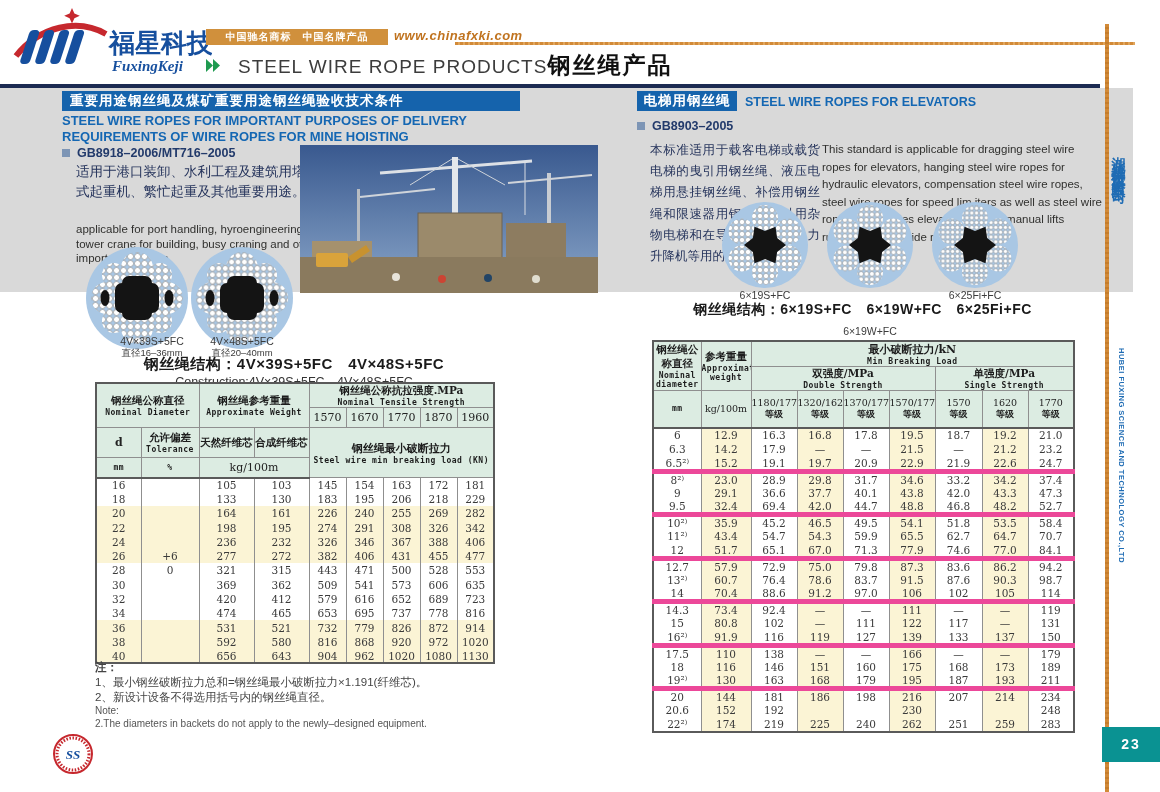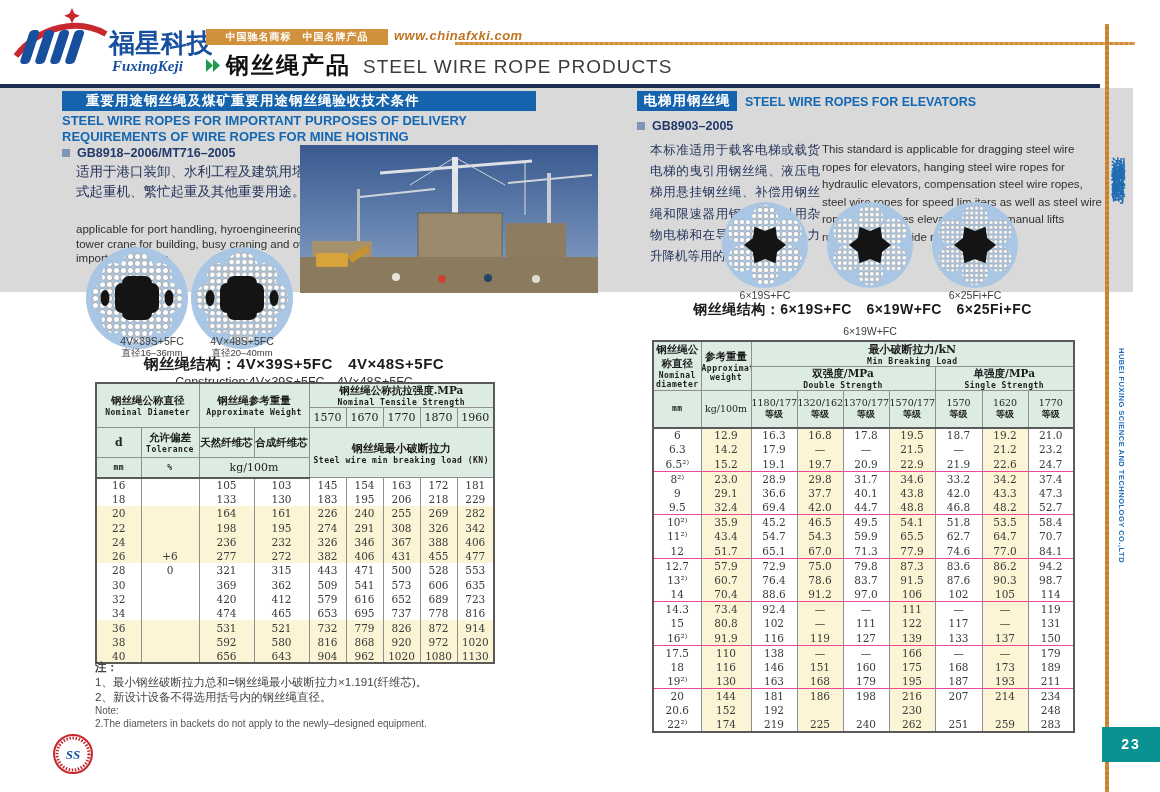--- a/index.html
+++ b/index.html
@@ -14,21 +14,21 @@
   #orange-hline{left:455px;top:42px;width:680px;height:3px;
                 background:repeating-linear-gradient(90deg,#d28a38 0 3px,#e0a55c 3px 5px);}
   #title-row{left:206px;top:50px;display:flex;align-items:baseline;}
   #title-cn{font-size:23px;font-weight:bold;color:#111;letter-spacing:2px;}
   #title-en{font-size:19px;color:#3c3c3c;letter-spacing:1px;margin-left:12px;}
   #navy-line{left:0;top:84px;width:1100px;height:4px;background:#1c2b52;}
   #gray-band{left:0;top:88px;width:1133px;height:204px;background:#d9d9d9;}
 
   
   .blue-bar{background:#1563ac;color:#fff;font-weight:bold;height:20px;line-height:20px;}
-  #lt-titlebar{left:62px;top:91px;width:450px;padding-left:24px;font-size:13.5px;letter-spacing:1px;}
+  #lt-titlebar{left:62px;top:91px;width:450px;padding-left:8px;font-size:13.5px;letter-spacing:1px;}
   #lt-sub{left:62px;top:113px;font-size:13px;font-weight:bold;color:#1467b3;line-height:16px;}
   .gb-line{display:flex;align-items:center;font-size:12.5px;font-weight:bold;color:#223a6b;}
   .gb-sq{width:8px;height:8px;background:#7d95b5;margin-right:7px;}
   #lt-gb{left:62px;top:146px;}
   #lt-desc-cn{left:76px;top:162px;width:240px;font-size:13.5px;color:#26345c;line-height:19.5px;}
   #lt-desc-en{left:76px;top:222px;width:244px;font-size:11.5px;color:#30302e;line-height:14.5px;}
   #photo{left:300px;top:145px;}
 
   .rope-label{text-align:center;color:#3b3b3b;}
   .rope-label .l1{font-size:10.5px;}
@@ -64,21 +64,21 @@
 
   #right-table{left:652px;top:340px;width:421px;border:2px solid #5a5a5a;}
   #right-table th{background:#dcece2;border:1px solid #8f8f8f;font-weight:normal;}
   #right-table tr.r1{height:24px;} #right-table tr.r2{height:23px;} #right-table tr.r3{height:37px;}
   #right-table .g1{font-size:9.5px;color:#222;font-family:"DejaVu Serif",serif;}
   #right-table .g2{font-size:9px;font-weight:bold;}
   #right-table tbody td{border-left:1px solid #8f8f8f;border-right:1px solid #8f8f8f;
                         font-size:10.5px;color:#3a3a3a;}
   #right-table tbody tr{height:14.5px;}
   #right-table tbody td.cream{background:#fbf4d5;}
-  #right-table tbody tr.gs td{border-top:1px solid #ec4899;}
+  #right-table tbody tr.gs td{border-top:5px solid #ec4899;}
   #right-table thead tr.r3 th{border-bottom:2px solid #5a5a5a;}
 
   
   #rt-titlebar{left:637px;top:91px;width:100px;text-align:center;font-size:13.5px;letter-spacing:1px;}
   #rt-title-en{left:745px;top:95px;font-size:12.5px;font-weight:bold;color:#1467b3;}
   #rt-gb{left:637px;top:119px;}
   #rt-desc-cn{left:650px;top:140px;width:170px;font-size:12.5px;color:#26345c;line-height:21.2px;text-align:justify;}
   #rt-desc-en{left:822px;top:141px;width:280px;font-size:11.5px;color:#30302e;line-height:17.6px;}
   #rope3-label{left:721px;top:289px;width:88px;}
   #rope4-label{left:826px;top:289px;width:88px;margin-top:36px;}
@@ -119,22 +119,22 @@
 
   <div class="abs" id="top-strip">中国驰名商标　中国名牌产品</div>
   <div class="abs" id="website">www.chinafxki.com</div>
   <div class="abs" id="orange-hline"></div>
 
   <div class="abs" id="title-row">
     <svg width="14" height="17" style="margin-right:6px;align-self:center">
       <polygon points="0,2 7,8.5 0,15" fill="#1f9a50"></polygon>
       <polygon points="7,2 14,8.5 7,15" fill="#1f9a50"></polygon>
     </svg>
+    <span id="title-en">STEEL WIRE ROPE PRODUCTS</span>
     <span id="title-cn">钢丝绳产品</span>
-    <span id="title-en">STEEL WIRE ROPE PRODUCTS</span>
   </div>
 
   <div class="abs" id="navy-line"></div>
   <div class="abs" id="gray-band"></div>
 
   <div class="abs blue-bar" id="lt-titlebar">重要用途钢丝绳及煤矿重要用途钢丝绳验收技术条件</div>
   <div class="abs" id="lt-sub">
     <div>STEEL WIRE  ROPES FOR IMPORTANT PURPOSES OF DELIVERY</div>
     <div>REQUIREMENTS OF WIRE ROPES FOR MINE HOISTING</div>
   </div>

